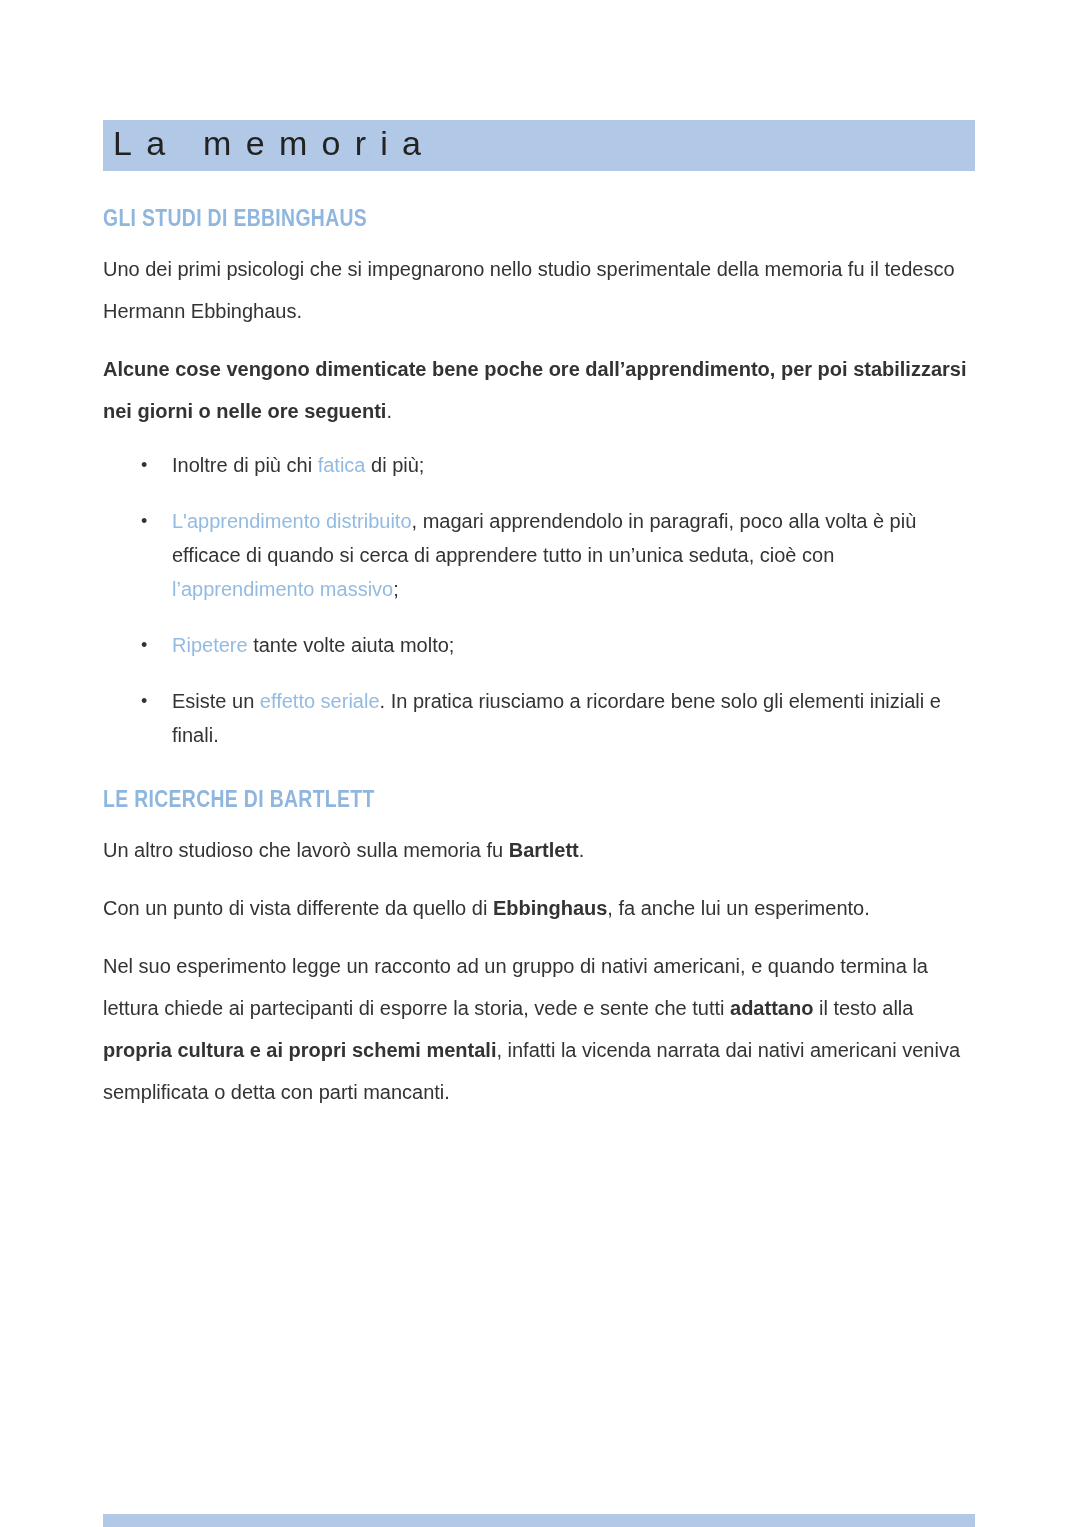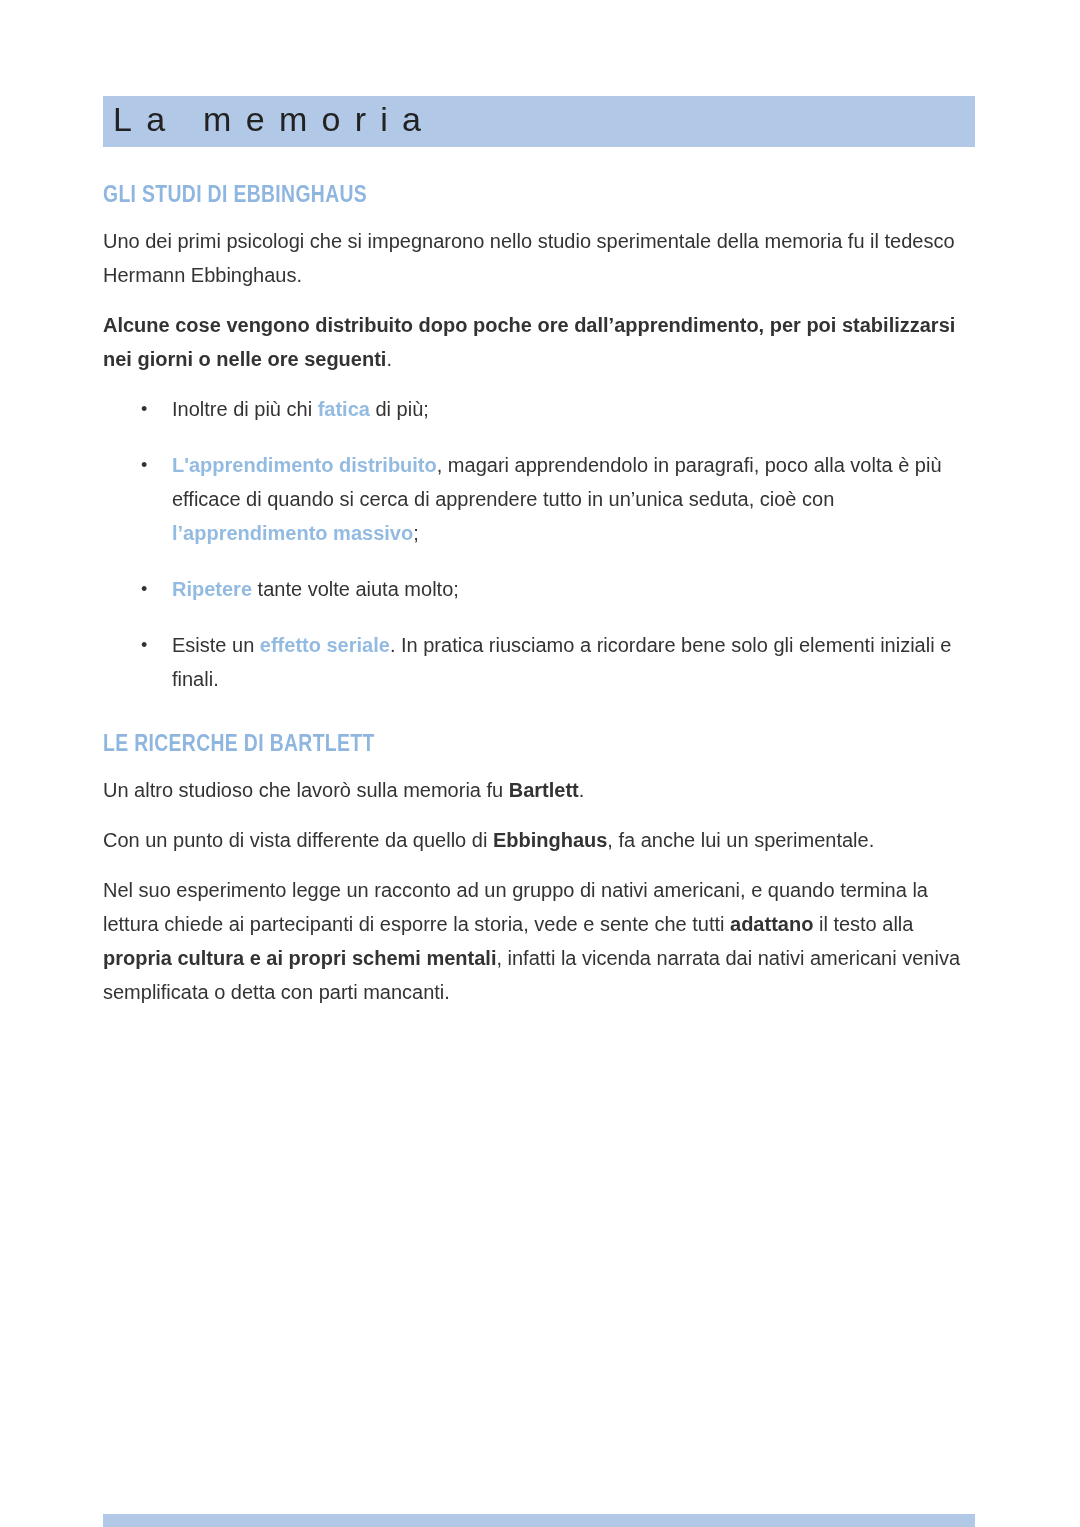--- a/index.html
+++ b/index.html
@@ -18,21 +18,21 @@
     position:relative;
     overflow:hidden;
   }
   .content{
     position:absolute;
     left:103px;
     width:872px;
     top:0;
   }
   .title-bar{
-    margin-top:96px;
+    margin-top:120px;
     background:var(--highlight);
     padding:5px 10px 9px 10px;
     font-size:34px;
     letter-spacing:0.42em;
     color:#222222;
     line-height:1.1;
   }
   h2.sec{
     margin:35px 0 16px 0;
     font-size:22px;
@@ -42,21 +42,21 @@
   }
   h2.sec > span{
     display:inline-block;
     transform:scale(0.88,1.12);
     transform-origin:0 70%;
     white-space:nowrap;
   }
   p.para{
     margin:0 0 16px 0;
     font-size:20px;
-    line-height:34px;
+    line-height:42px;
   }
   ul.blist{
     list-style:none;
     margin:6px 0 16px 0;
     padding:0 0 0 69px;
   }
   ul.blist li{
     position:relative;
     font-size:20px;
     line-height:34px;
@@ -64,21 +64,21 @@
   }
   ul.blist li::before{
     content:"\2022";
     position:absolute;
     left:-31px;
     top:0;
     color:#333;
     font-size:18px;
   }
   .rb{font-weight:700;}
-  .ra{color:var(--accent);font-weight:700;}
+  .ra{color:var(--accent);font-weight:400;}
   .next-strip{
     position:absolute;
     left:103px;
     width:872px;
     bottom:0;
     height:13px;
     background:var(--highlight);
   }
 </style>
 </head>
@@ -88,33 +88,33 @@
 
   <div class="title-bar">
     <span>La memoria</span>
   </div>
 
   <h2 class="sec">
     <span>GLI STUDI DI EBBINGHAUS</span>
   </h2>
 
   <p class="para"><span>Uno dei primi psicologi che si impegnarono nello studio sperimentale della memoria fu il tedesco Hermann Ebbinghaus.</span></p>
-  <p class="para"><span class="rb">Alcune cose vengono distribuito dopo poche ore dall’apprendimento, per poi stabilizzarsi nei giorni o nelle ore seguenti</span><span>.</span></p>
+  <p class="para"><span class="rb">Alcune cose vengono dimenticate bene poche ore dall’apprendimento, per poi stabilizzarsi nei giorni o nelle ore seguenti</span><span>.</span></p>
 
   <ul class="blist">
     <li><span>Inoltre di più chi </span><span class="ra">fatica</span><span> di più;</span></li>
     <li><span class="ra">L'apprendimento distribuito</span><span>, magari apprendendolo in paragrafi, poco alla volta è più efficace di quando si cerca di apprendere tutto in un’unica seduta, cioè con </span><span class="ra">l’apprendimento massivo</span><span>;</span></li>
     <li><span class="ra">Ripetere</span><span> tante volte aiuta molto;</span></li>
     <li><span>Esiste un </span><span class="ra">effetto seriale</span><span>. In pratica riusciamo a ricordare bene solo gli elementi iniziali e finali.</span></li>
   </ul>
 
   <h2 class="sec">
     <span>LE RICERCHE DI BARTLETT</span>
   </h2>
 
   <p class="para"><span>Un altro studioso che lavorò sulla memoria fu </span><span class="rb">Bartlett</span><span>.</span></p>
-  <p class="para"><span>Con un punto di vista differente da quello di </span><span class="rb">Ebbinghaus</span><span>, fa anche lui un sperimentale.</span></p>
+  <p class="para"><span>Con un punto di vista differente da quello di </span><span class="rb">Ebbinghaus</span><span>, fa anche lui un esperimento.</span></p>
   <p class="para"><span>Nel suo esperimento legge un racconto ad un gruppo di nativi americani, e quando termina la lettura chiede ai partecipanti di esporre la storia, vede e sente che tutti </span><span class="rb">adattano</span><span> il testo alla </span><span class="rb">propria cultura e ai propri schemi mentali</span><span>, infatti la vicenda narrata dai nativi americani veniva semplificata o detta con parti mancanti.</span></p>
 
 
 </div>
 
 <div class="next-strip"></div>
 
 </body></html>

